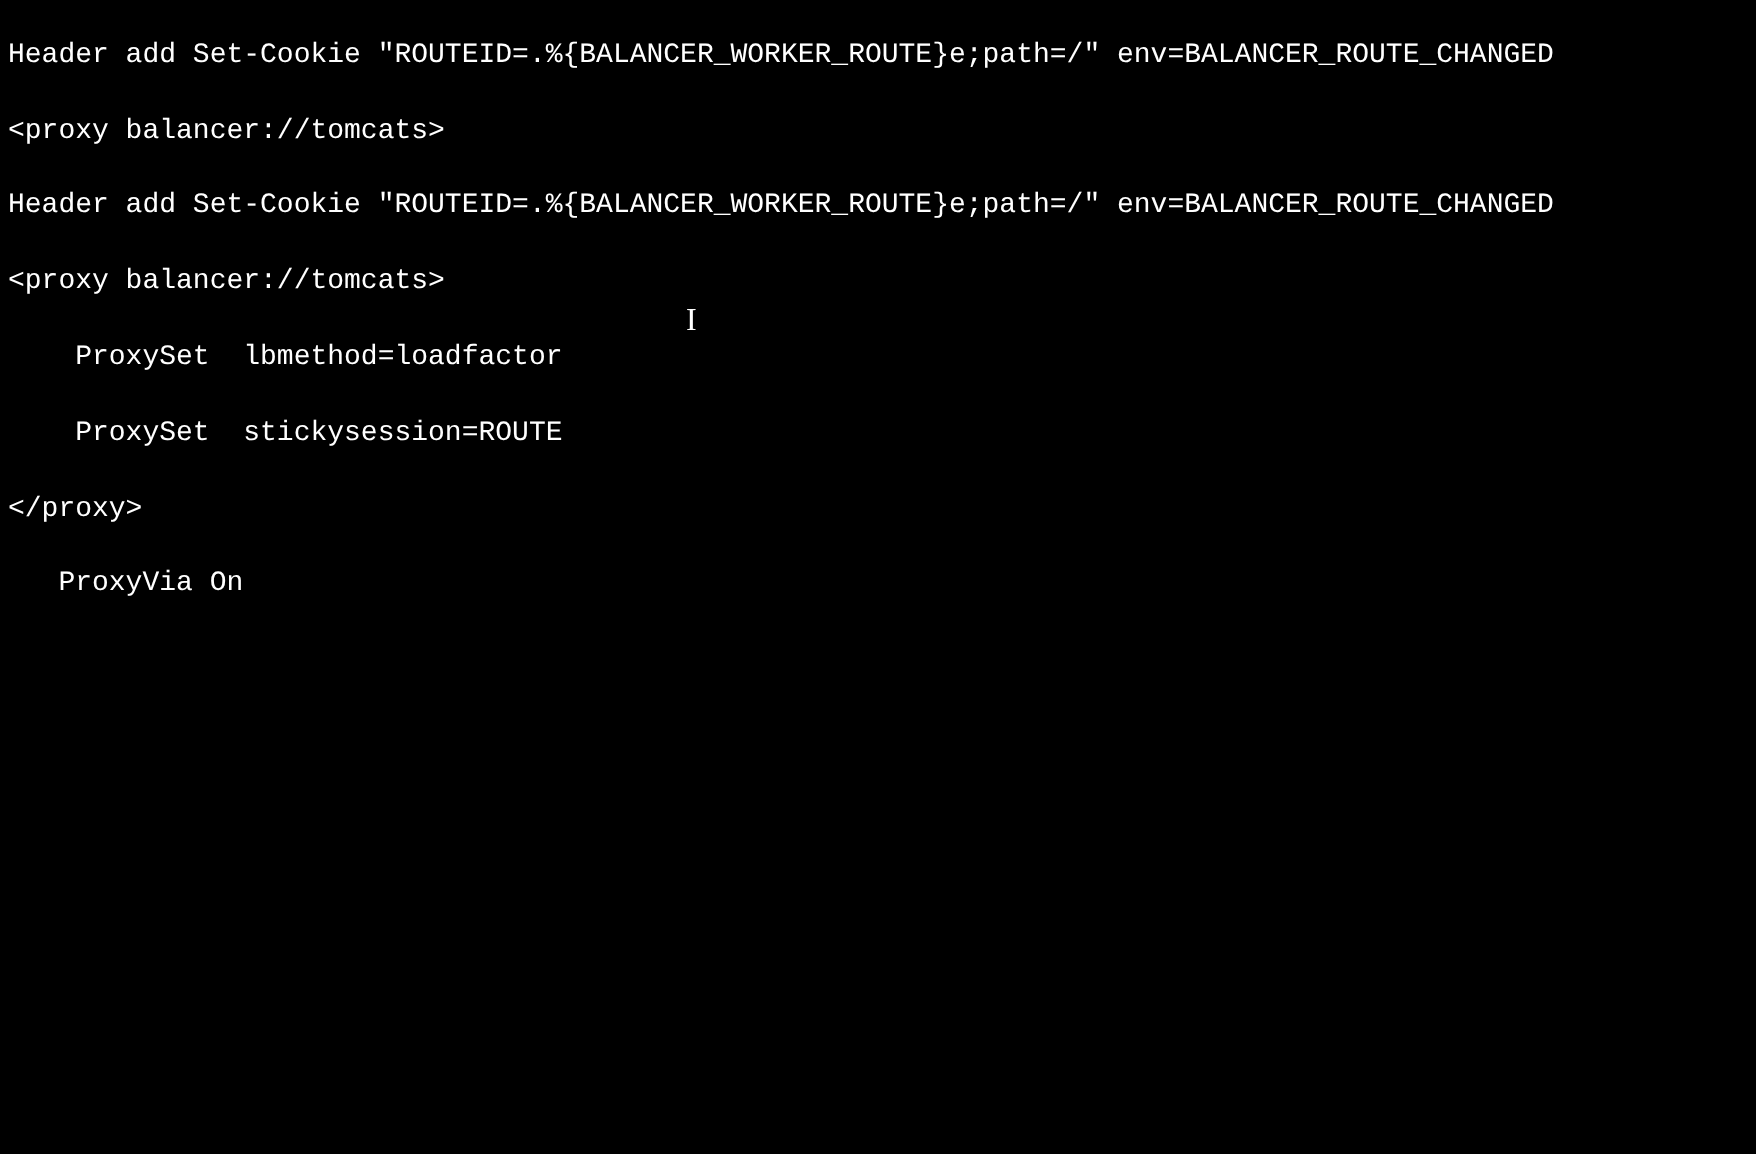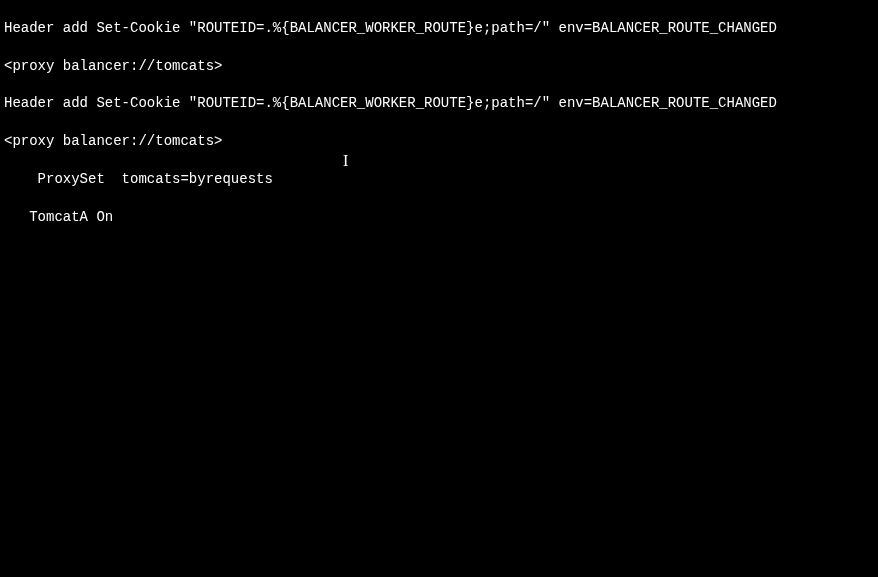--- a/index.html
+++ b/index.html
@@ -38,22 +38,24 @@
   }
 </style>
 </head>
 <body>
 
 <div class="terminal">
 <div>Header add Set-Cookie "ROUTEID=.%{BALANCER_WORKER_ROUTE}e;path=/" env=BALANCER_ROUTE_CHANGED</div>
 <div>&lt;proxy balancer://tomcats&gt;</div>
 <div>Header add Set-Cookie "ROUTEID=.%{BALANCER_WORKER_ROUTE}e;path=/" env=BALANCER_ROUTE_CHANGED</div>
 <div>&lt;proxy balancer://tomcats&gt;</div>
-<div>    ProxySet  tomcats=byrequests</div>
-<div>   TomcatA On</div>
+<div>    ProxySet  lbmethod=loadfactor</div>
+<div>    ProxySet  stickysession=ROUTE</div>
+<div>&lt;/proxy&gt;</div>
+<div>   ProxyVia On</div>
 
 
 
 
 
 
 
 
 
 

